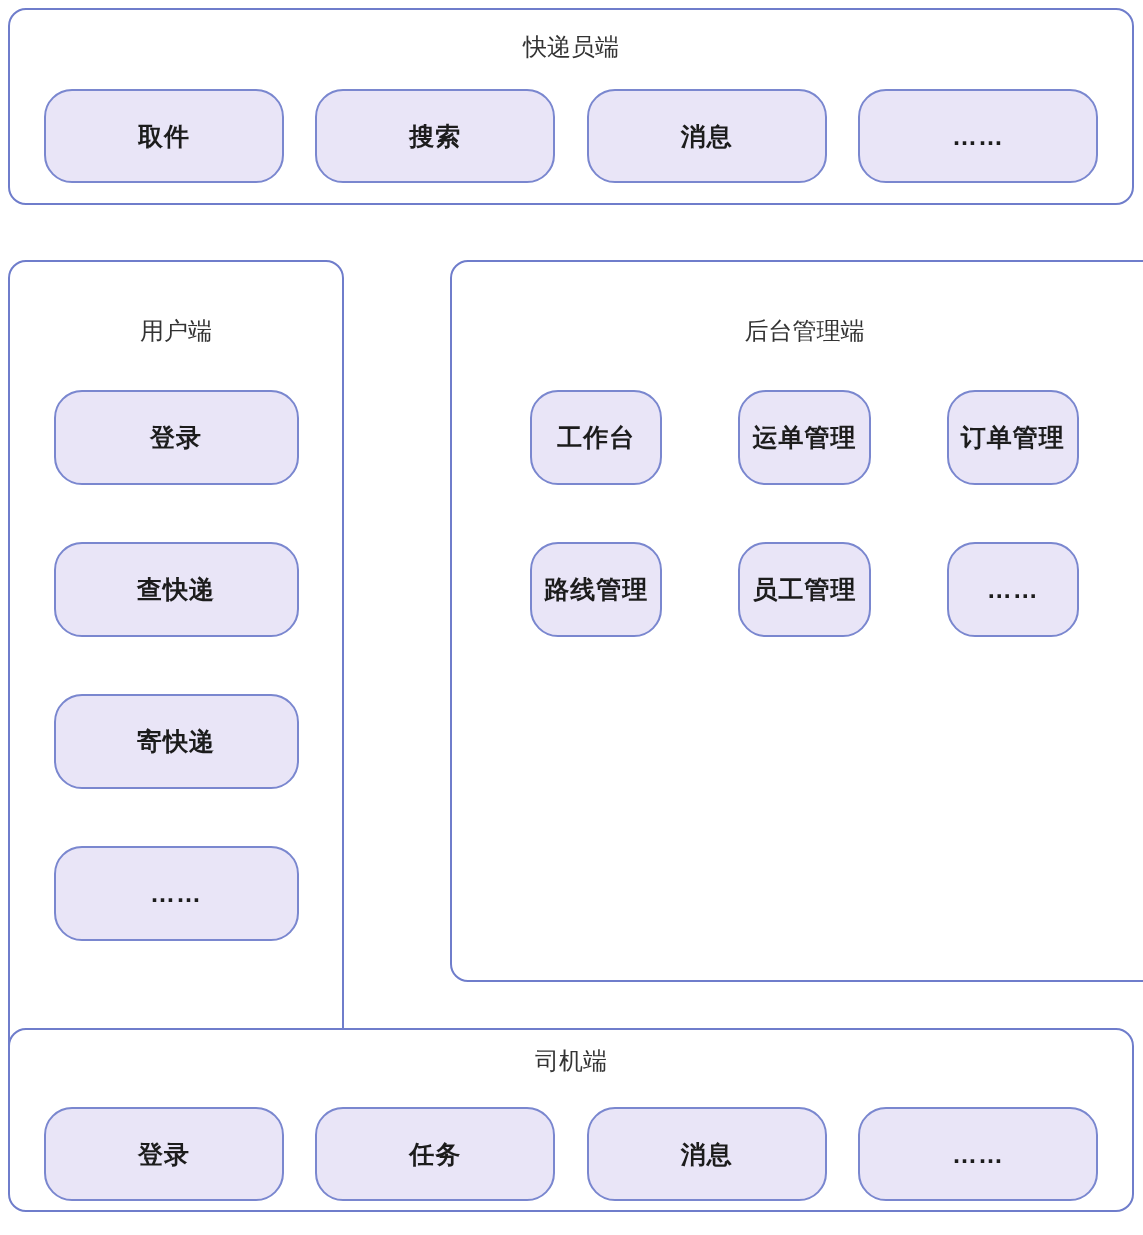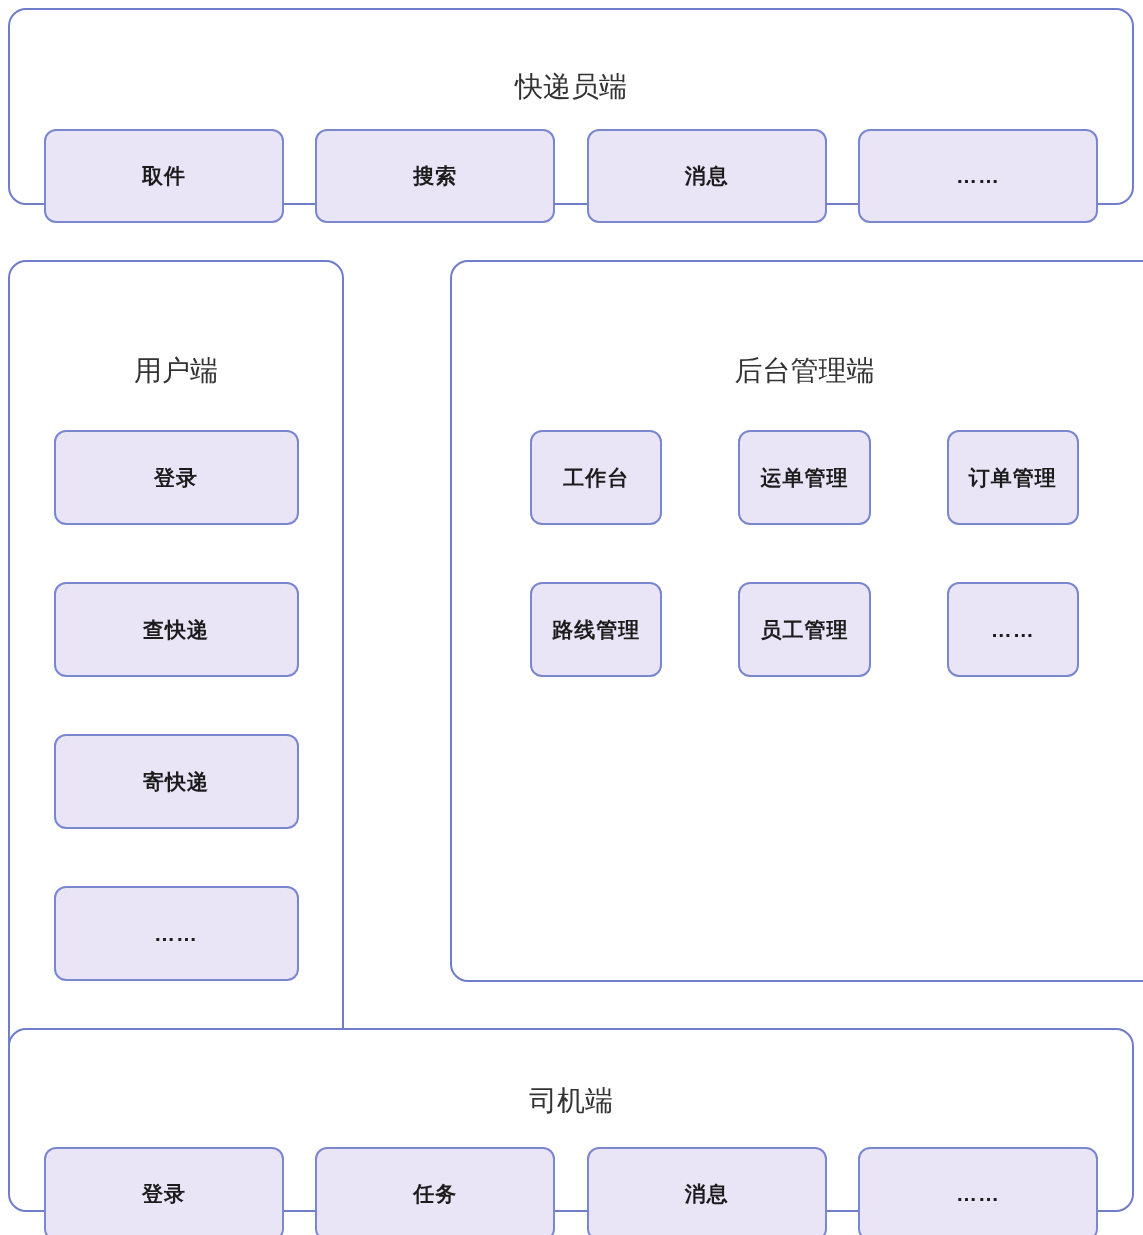--- a/index.html
+++ b/index.html
@@ -17,35 +17,34 @@
   }
   .panel {
     position: absolute;
     box-sizing: border-box;
     background: #ffffff;
     border: 2px solid #6f7dcb;
     border-radius: 18px;
   }
   .panel-title {
     text-align: center;
-    font-size: 28px;
+    font-size: 24px;
     font-weight: 400;
     color: #333333;
     line-height: 34px;
-    margin-top: 40px;
   }
   .node {
     box-sizing: border-box;
     background: #e9e5f7;
     border: 2px solid #7a87cf;
-    border-radius: 12px;
+    border-radius: 28px;
     display: flex;
     align-items: center;
     justify-content: center;
-    font-size: 21px;
+    font-size: 25px;
     font-weight: 700;
     color: #1c1c1c;
     letter-spacing: 1px;
   }
   
   #panel-courier { left: 8px; top: 8px; width: 1126px; height: 197px; }
   #panel-courier .panel-title { padding-top: 20px; }
   .h-row {
     display: flex;
     justify-content: space-between;

